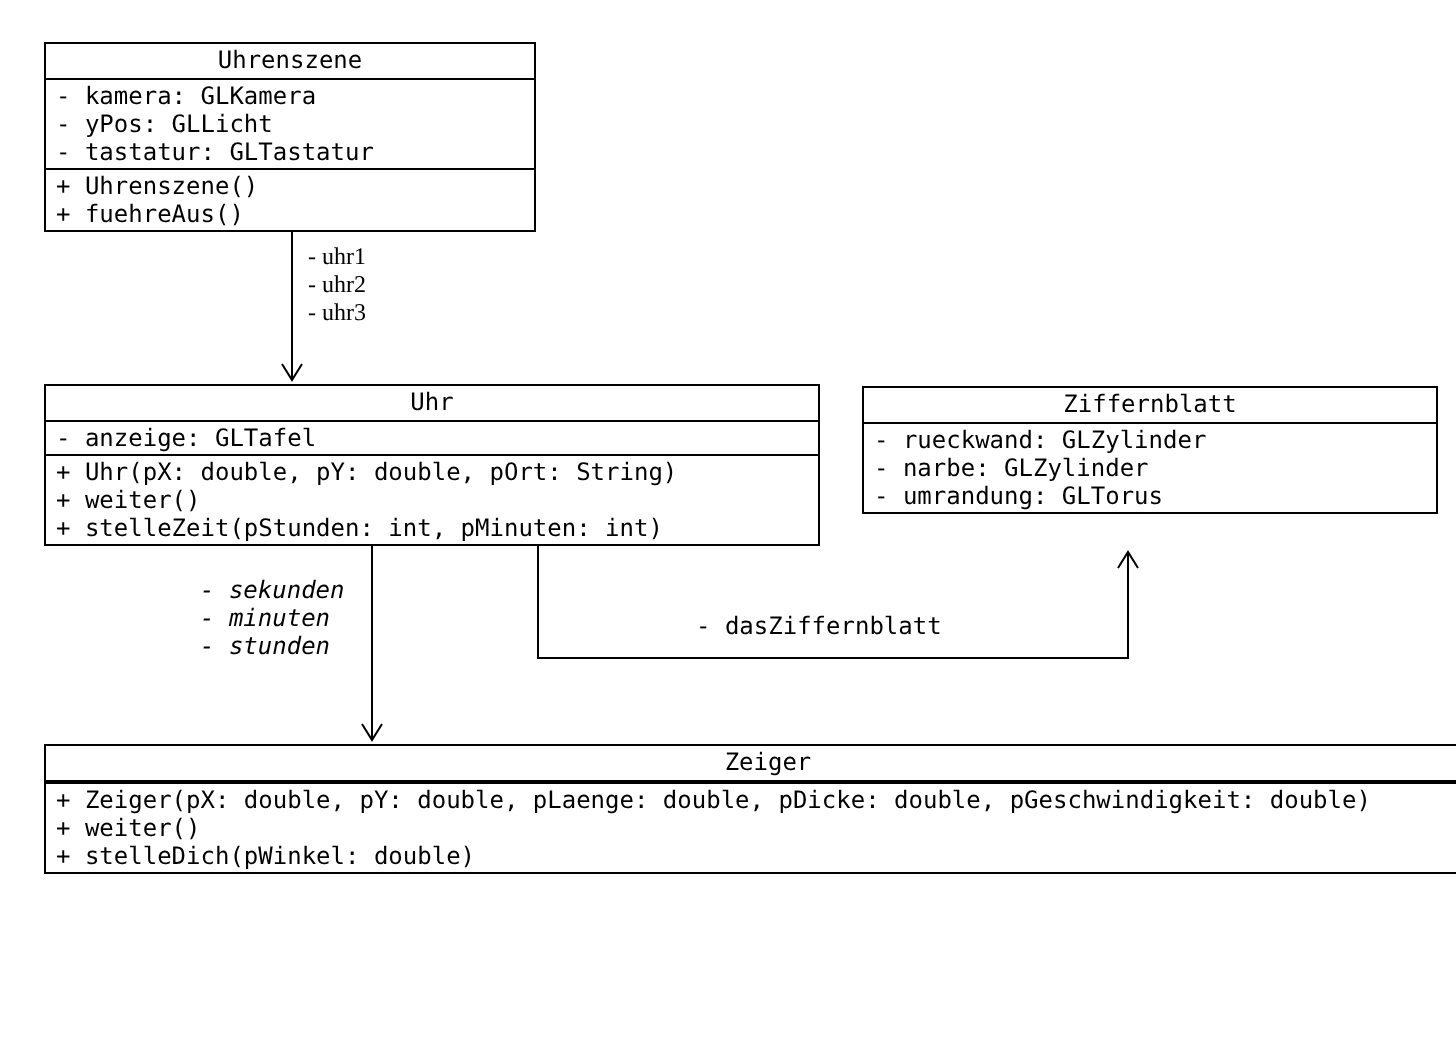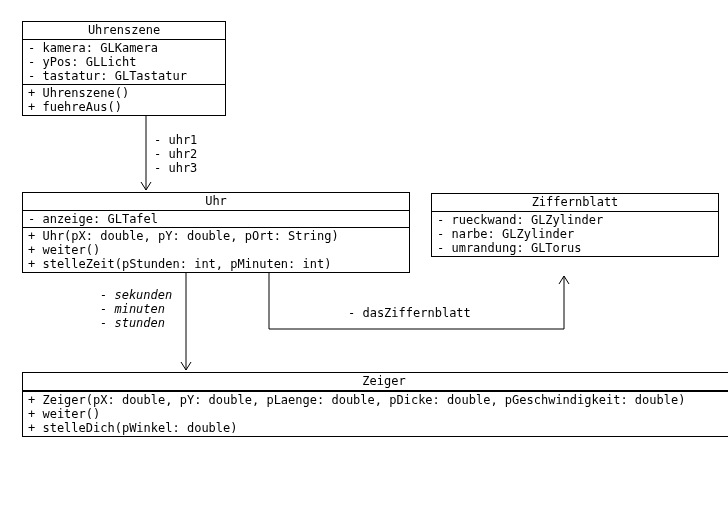--- a/index.html
+++ b/index.html
@@ -76,21 +76,21 @@
     <g>
       <path d="M186 273 L186 370"></path>
       <polyline points="181,362 186,370 191,362"></polyline>
     </g>
     <g>
       <path d="M269 273 L269 329 L564 329 L564 276"></path>
       <polyline points="559,284 564,276 569,284"></polyline>
     </g>
   </svg>
 
-  <div class="class-box" style="left:22px; top:21px; width:204px;">
+  <div class="class-box" style="left:22px; top:21px; width:246px;">
     <div class="class-title">Uhrenszene</div>
     <div class="compartment attrs">
       <div class="row">- kamera: GLKamera</div>
       <div class="row">- yPos: GLLicht</div>
       <div class="row">- tastatur: GLTastatur</div>
     </div>
     <div class="compartment methods">
       <div class="row">+ Uhrenszene()</div>
       <div class="row">+ fuehreAus()</div>
     </div>
@@ -119,21 +119,21 @@
 
   <div class="class-box" style="left:22px; top:372px; width:724px;">
     <div class="class-title">Zeiger</div>
     <div class="compartment methods">
       <div class="row">+ Zeiger(pX: double, pY: double, pLaenge: double, pDicke: double, pGeschwindigkeit: double)</div>
       <div class="row">+ weiter()</div>
       <div class="row">+ stelleDich(pWinkel: double)</div>
     </div>
   </div>
 
-  <div class="assoc-labels" style="left:154px; top:133px;">
+  <div class="assoc-labels" style="left:154px; top:121px;font-family:Liberation Serif, serif;">
     <div class="lbl">- uhr1</div>
     <div class="lbl">- uhr2</div>
     <div class="lbl">- uhr3</div>
   </div>
 
   <div class="assoc-labels" style="left:100px; top:288px;font-style:italic;">
     <div class="lbl">- sekunden</div>
     <div class="lbl">- minuten</div>
     <div class="lbl">- stunden</div>
   </div>

